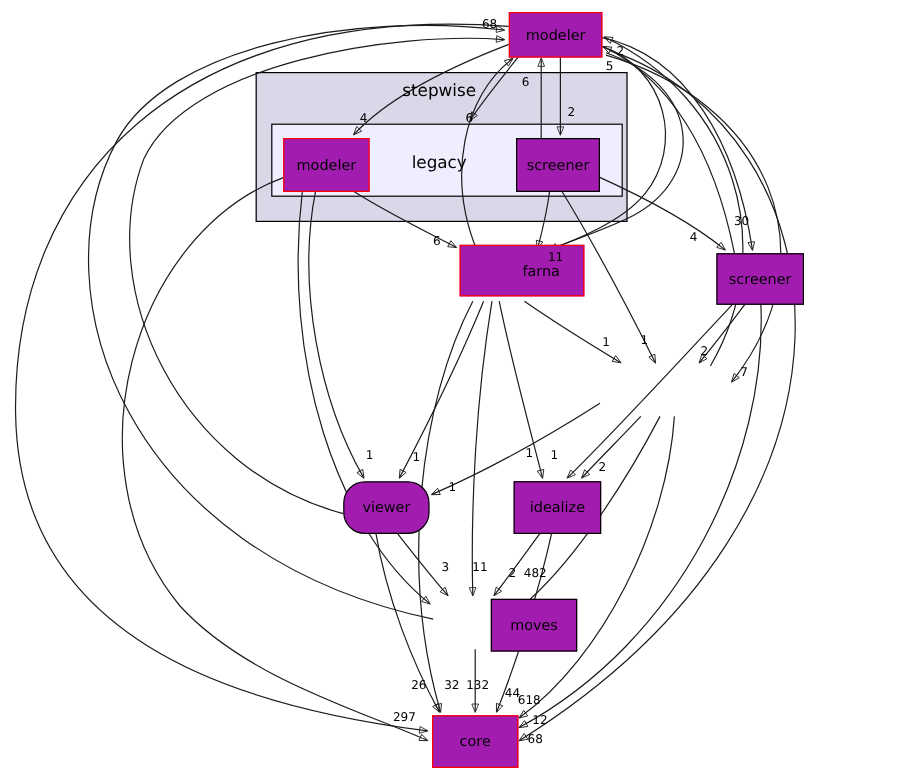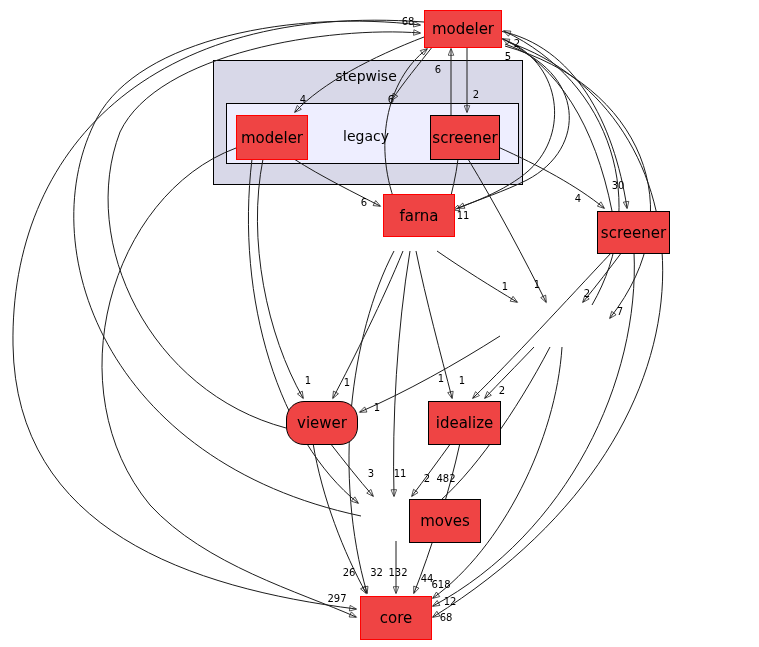--- a/index.html
+++ b/index.html
@@ -4,23 +4,23 @@
 <style>
   html,body{margin:0;padding:0;background:#ffffff;}
   body{font-family:"DejaVu Sans","Liberation Sans",sans-serif;color:#000;}
   .canvas{position:relative;width:759px;height:647px;background:#ffffff;overflow:hidden;}
   .edges-svg{position:absolute;left:0;top:0;z-index:2;pointer-events:none;}
   .edges-svg path{fill:none;stroke:#1c1c1c;stroke-width:1;}
   .cluster{position:absolute;border:1px solid #000;z-index:1;}
   .cluster.outer{background:#d8d8e8;}
   .cluster.inner{background:#eeeeff;}
   .cluster-label{position:absolute;z-index:3;font-size:14px;transform:translate(-50%,-50%);white-space:nowrap;}
-  .node{position:absolute;z-index:3;background:#ef4444;border:1px solid #000;
+  .node{position:absolute;z-index:3;background:#a21caf;border:1px solid #000;
         display:flex;align-items:center;justify-content:center;
-        font-size:15px;cursor:pointer;white-space:nowrap;}
+        font-size:12px;cursor:pointer;white-space:nowrap;}
   .node.red{border-color:#ff0000;}
   .edge-label{position:absolute;z-index:4;font-size:10px;transform:translate(-50%,-50%);white-space:nowrap;}
 </style>
 </head>
 <body>
 
 <div class="canvas">
 
   <div class="cluster outer" style="left:213px;top:60px;width:308px;height:123px;"></div>
   <div class="cluster inner" style="left:226px;top:103px;width:291px;height:59px;"></div>
@@ -77,21 +77,21 @@
 
   <div class="node red" style="left:424px;top:10px;width:76px;height:36px;">
     <span>modeler</span>
   </div>
   <div class="node red" style="left:236px;top:115px;width:70px;height:43px;">
     <span>modeler</span>
   </div>
   <div class="node" style="left:430px;top:115px;width:68px;height:43px;">
     <span>screener</span>
   </div>
-  <div class="node red" style="left:383px;top:194px;width:70px;height:41px;">
+  <div class="node red" style="left:383px;top:204px;width:70px;height:41px;padding-left:32px;">
     <span>farna</span>
   </div>
   <div class="node" style="left:597px;top:211px;width:71px;height:41px;">
     <span>screener</span>
   </div>
   <div class="node" style="left:286px;top:401px;width:70px;height:42px;border-radius:18px;">
     <span>viewer</span>
   </div>
   <div class="node" style="left:428px;top:401px;width:71px;height:42px;">
     <span>idealize</span>

